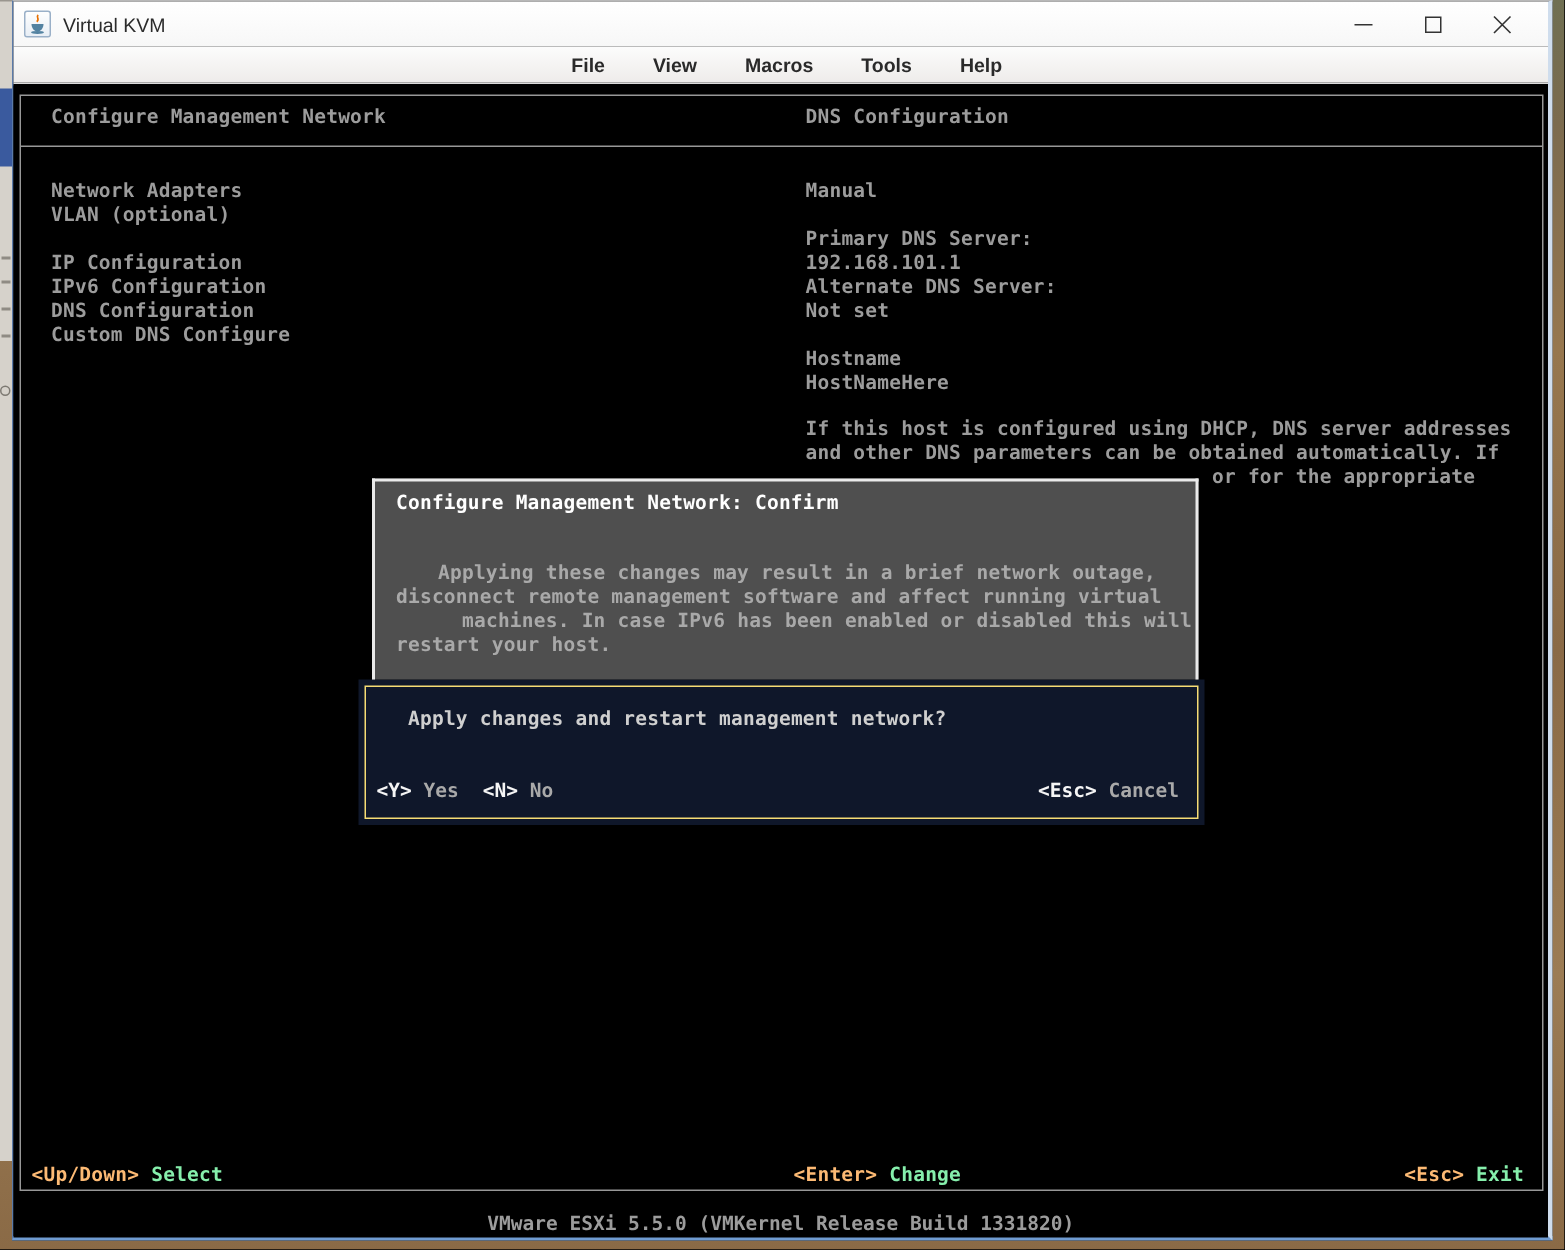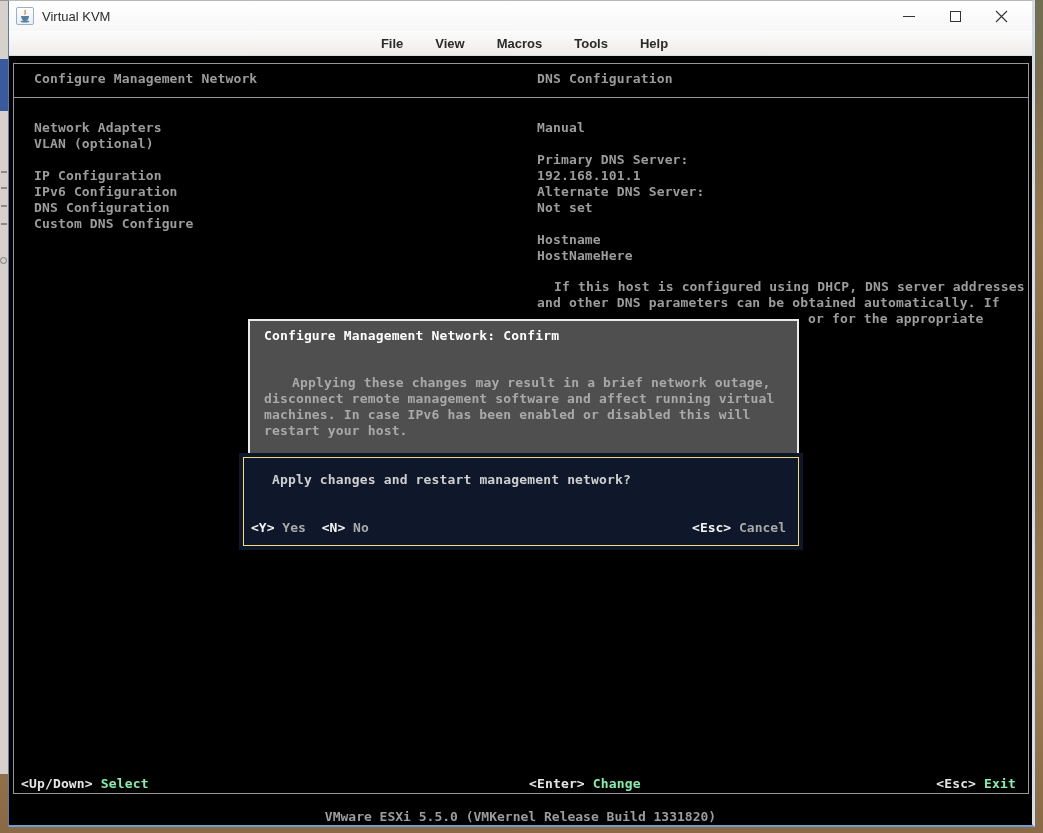--- a/index.html
+++ b/index.html
@@ -68,21 +68,21 @@
     position:absolute; left:230px; top:396px; width:564px; height:97px;
     background:#0f172a;
   }
   .dialog-yellow::after { content:""; position:absolute; inset:4px; border:1px solid #f6dc74; pointer-events:none; }
   .dialog-yellow .prompt { position:absolute; left:33px; top:19px; color:#cfcfcf; }
   .hotkey-row { position:absolute; display:flex; gap:16px; }
   .hk { font-family:"DejaVu Sans Mono", monospace; font-weight:bold; font-size:13px; line-height:16px; white-space:pre; }
   .hk .k { color:#f5f5f5; }
   .hk .l { color:#a9a9a9; }
 
-  .footer-hk .k { color:#e5e5e5; }
+  .footer-hk .k { color:#fdba74; }
   .footer-hk .l { color:#86efac; }
 
   .version-bar { position:absolute; left:0; top:750px; width:100%; text-align:center; }
   .version-bar span { font-family:"DejaVu Sans Mono", monospace; font-weight:bold; font-size:13px; color:#9c9c9c; white-space:pre; }
 </style>
 </head>
 <body>
 
 <div class="wallpaper"></div>
 
@@ -144,21 +144,21 @@
     <div class="ct" style="left:25px; top:159px;">Custom DNS Configure</div>
 
     <div class="ct" style="left:528px; top:63px;">Manual</div>
     <div class="ct" style="left:528px; top:95px;">Primary DNS Server:</div>
     <div class="ct" style="left:528px; top:111px;">192.168.101.1</div>
     <div class="ct" style="left:528px; top:127px;">Alternate DNS Server:</div>
     <div class="ct" style="left:528px; top:143px;">Not set</div>
     <div class="ct" style="left:528px; top:175px;">Hostname</div>
     <div class="ct" style="left:528px; top:191px;">HostNameHere</div>
 
-    <div class="ct" style="left:528px; top:222px;margin-left:17px;">If this host is configured using DHCP, DNS server addresses</div>
+    <div class="ct" style="left:528px; top:222px;">If this host is configured using DHCP, DNS server addresses</div>
     <div class="ct" style="left:528px; top:238px;">and other DNS parameters can be obtained automatically. If</div>
     <div class="ct" style="left:799px; top:254px;">or for the appropriate</div>
 
     <div class="ct footer-hk" style="left:12px; top:719px;"><span class="k">&lt;Up/Down&gt;</span><span class="l"> </span><span class="l">Select</span></div>
     <div class="ct footer-hk" style="left:520px; top:719px;"><span class="k">&lt;Enter&gt;</span><span class="l"> </span><span class="l">Change</span></div>
     <div class="ct footer-hk" style="right:16px; top:719px;"><span class="k">&lt;Esc&gt;</span><span class="l"> </span><span class="l">Exit</span></div>
 
     <div class="version-bar">
       <span>VMware ESXi 5.5.0 (VMKernel Release Build 1331820)</span>
     </div>
@@ -171,18 +171,18 @@
       </div>
       <div class="hotkey-row" style="right:17px; top:67px;">
         <div class="hk"><span class="k">&lt;Esc&gt;</span><span class="l"> </span><span class="l">Cancel</span></div>
       </div>
     </div>
 
     <div class="dialog-gray">
       <div class="ct dt">Configure Management Network: Confirm</div>
       <div class="ct db" style="top:54px;margin-left:28px;">Applying these changes may result in a brief network outage,</div>
       <div class="ct db" style="top:70px;">disconnect remote management software and affect running virtual</div>
-      <div class="ct db" style="top:86px;">machines. In case IPv6 has been enabled or disabled this will</div>
+      <div class="ct db" style="top:86px;margin-left:44px;">machines. In case IPv6 has been enabled or disabled this will</div>
       <div class="ct db" style="top:102px;">restart your host.</div>
     </div>
 
   </div>
 </div>
 
 </body></html>

